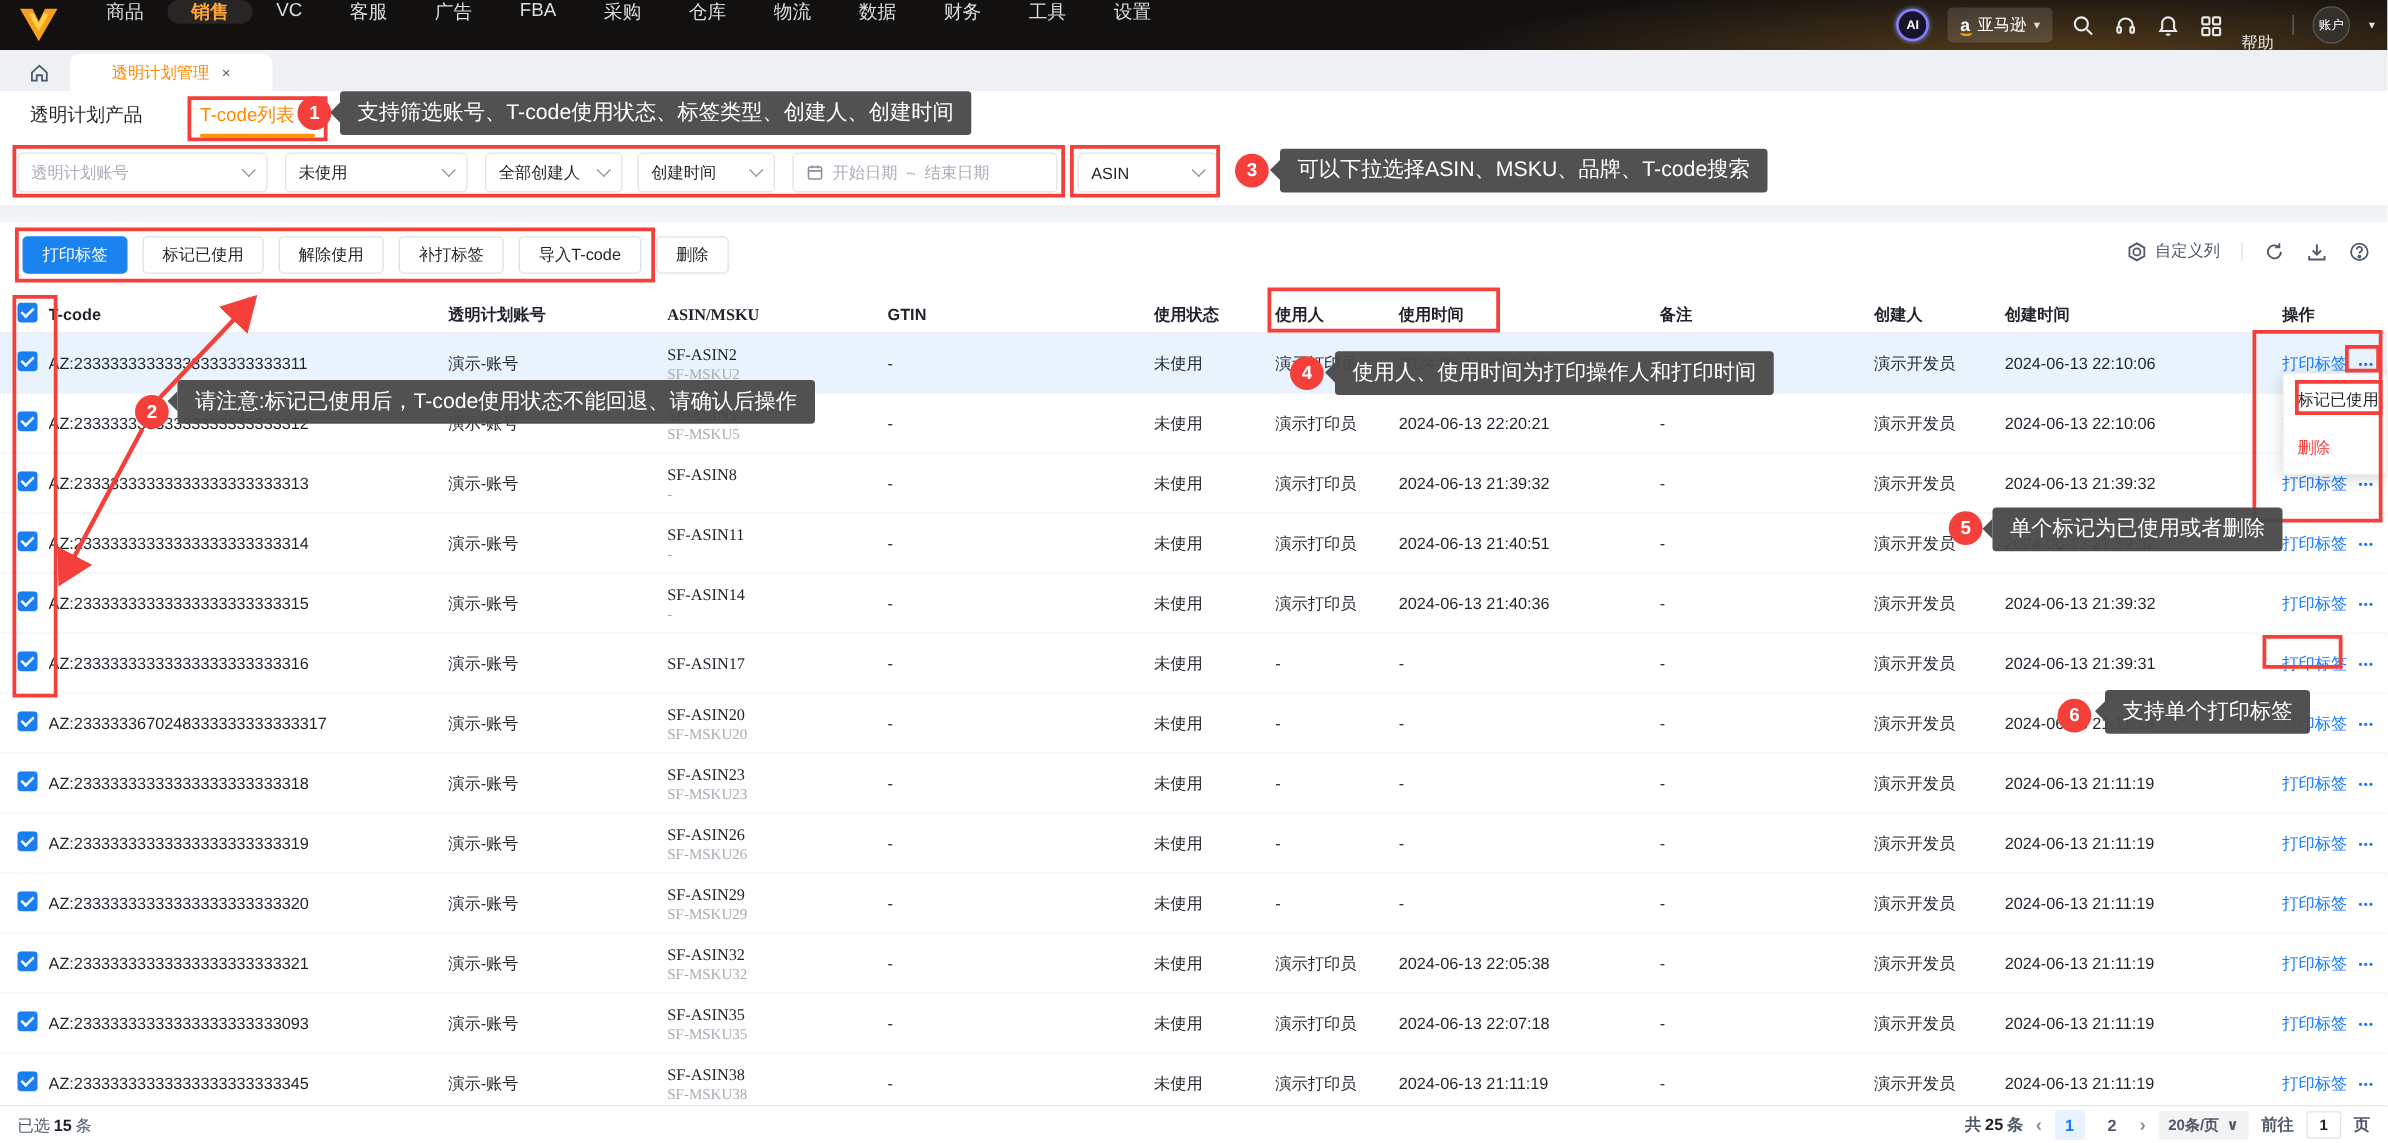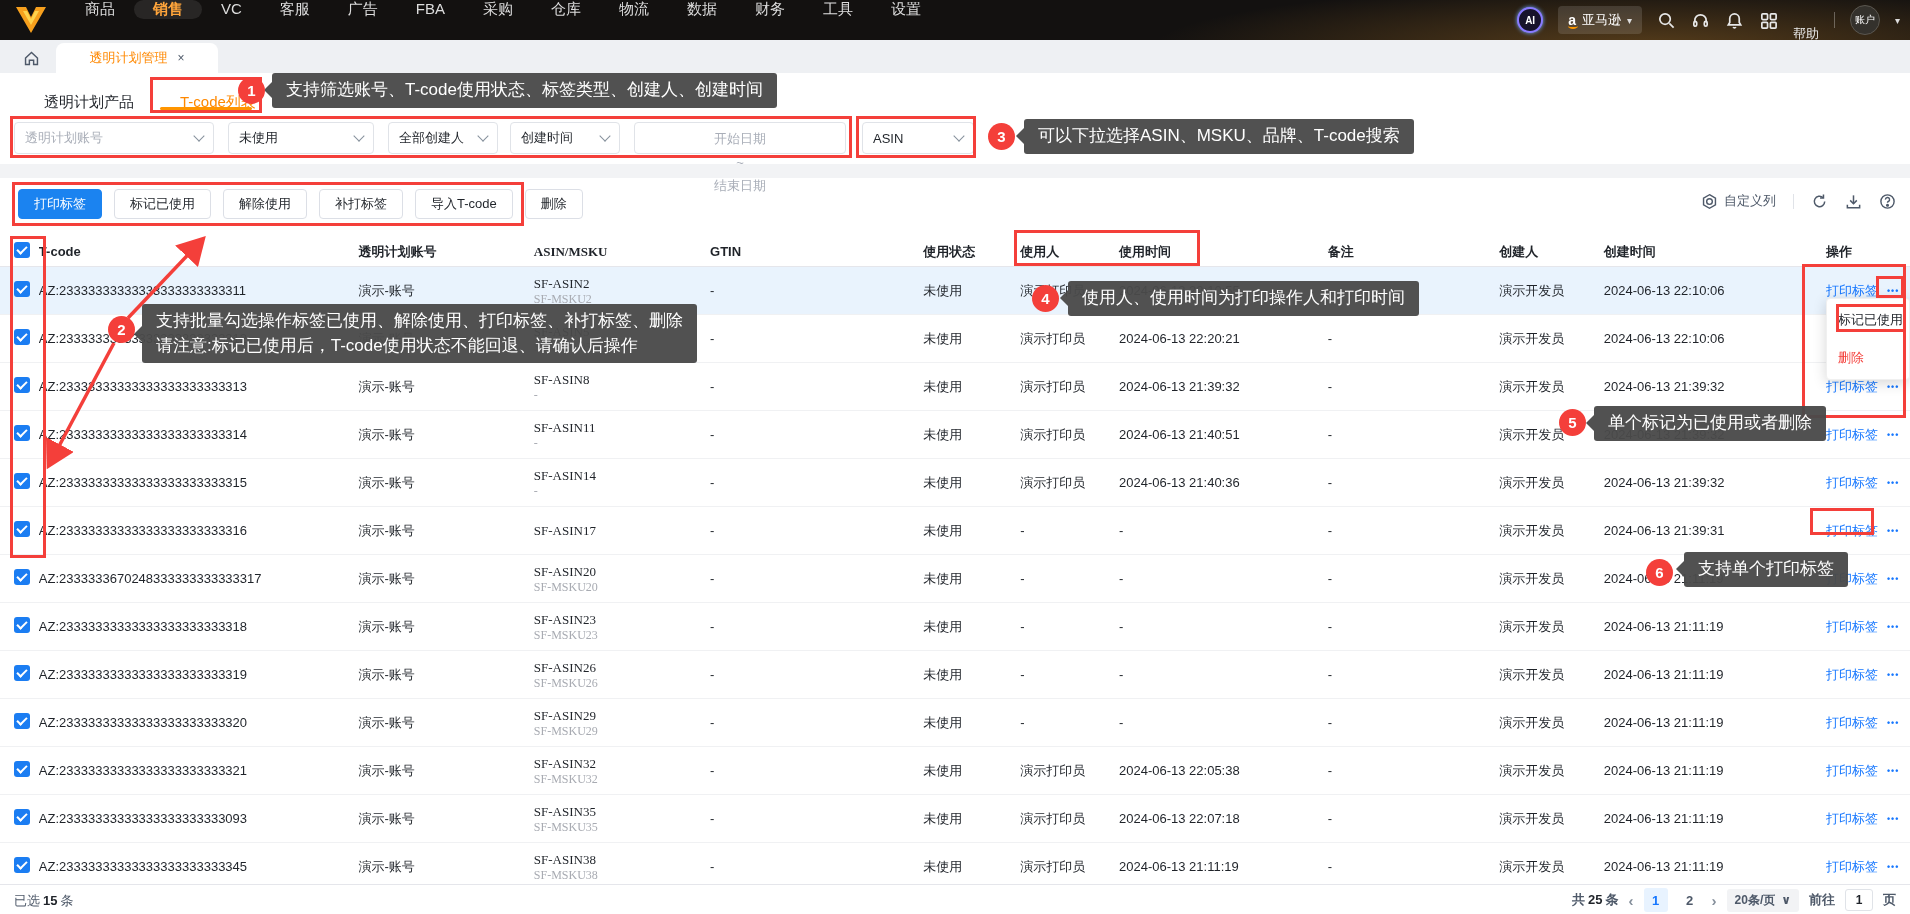--- a/index.html
+++ b/index.html
@@ -32,21 +32,21 @@
 
   
   #tabbar { position:absolute; left:0; top:40px; width:1910px; height:33px; background:#eef0f3; }
   .home-box { position:absolute; left:16px; top:6px; width:30px; height:24px; display:flex; align-items:center; justify-content:center; }
   .wtab { position:absolute; left:56px; top:3px; height:30px; width:162px; background:#fff; border-radius:8px 8px 0 0;
     display:flex; align-items:center; justify-content:center; gap:10px; font-size:13px; color:#ff8800; }
   .wtab .x { color:#4e5969; font-size:12px; }
 
   
   #pagetabs { position:absolute; left:0; top:73px; width:1910px; height:40px; background:#fff; }
-  .ptab { position:absolute; top:20px; font-size:15px; color:#1f2329;margin-left:20px; }
+  .ptab { position:absolute; top:10px; font-size:15px; color:#1f2329; }
   .ptab.active { color:#ff8800; }
   .ptab-underline { position:absolute; left:160px; top:34px; width:92px; height:3px; background:#ff9500; border-radius:2px; }
 
   
   .sel { position:absolute; top:122px; height:32px; border:1px solid #e0e3e8; border-radius:4px; background:#fff;
     display:flex; align-items:center; padding:0 10px; font-size:13px; color:#1f2329; }
   .sel .ph { color:#a9aeb8; }
   .chev { width:8px; height:8px; border-right:1.6px solid #86909c; border-bottom:1.6px solid #86909c;
     transform:rotate(45deg); margin-left:auto; margin-top:-4px; flex:0 0 auto; }
   .datebox { gap:7px; color:#a9aeb8; }
@@ -237,21 +237,21 @@
       <span class="chev"></span>
   </div>
   <div class="sel" style="left:388px; width:110px;">
     <span>全部创建人</span>
       <span class="chev"></span>
   </div>
   <div class="sel" style="left:510px; width:110px;">
     <span>创建时间</span>
       <span class="chev"></span>
   </div>
-  <div class="sel datebox" style="left:634px; width:212px;flex-direction:column;">
+  <div class="sel datebox" style="left:634px; width:212px;">
     <svg width="14" height="14" viewBox="0 0 16 16" fill="none" stroke="#86909c" stroke-width="1.4">
       <rect x="2" y="3" width="12" height="11" rx="1.5"></rect>
         <line x1="2" y1="6.5" x2="14" y2="6.5"></line>
         <line x1="5.5" y1="1.5" x2="5.5" y2="4"></line>
         <line x1="10.5" y1="1.5" x2="10.5" y2="4"></line>
     </svg>
     <span>开始日期</span>
     <span>~</span>
     <span>结束日期</span>
   </div>
@@ -645,21 +645,20 @@
   <div class="redbox" style="left:12px; top:182px; width:512px; height:44px;"></div>
   <div class="redbox" style="left:10px; top:236px; width:36px; height:322px;"></div>
   <div class="redbox" style="left:1014px; top:230px; width:186px; height:36px;"></div>
   <div class="redbox" style="left:1802px; top:264px; width:104px; height:154px;"></div>
   <div class="redbox" style="left:1876px; top:276px; width:28px; height:22px;"></div>
   <div class="redbox" style="left:1836px; top:304px; width:70px; height:28px;"></div>
   <div class="redbox" style="left:1810px; top:508px; width:64px; height:27px;"></div>
 
   <div class="tip" style="left:272px; top:73px;">支持筛选账号、T-code使用状态、标签类型、创建人、创建时间</div>
   <div class="tip" style="left:142px; top:304px;">
-    <div>支持批量勾选操作标签已使用、解除使用、打印标签、补打标签、删除</div>
     <div>请注意:标记已使用后，T-code使用状态不能回退、请确认后操作</div>
   </div>
   <div class="tip" style="left:1024px; top:119px;">可以下拉选择ASIN、MSKU、品牌、T-code搜索</div>
   <div class="tip" style="left:1068px; top:281px;">使用人、使用时间为打印操作人和打印时间</div>
   <div class="tip" style="left:1594px; top:406px;">单个标记为已使用或者删除</div>
   <div class="tip" style="left:1684px; top:552px;">支持单个打印标签</div>
 
   <div class="badge" style="left:238px; top:77px;">1</div>
   <div class="badge" style="left:108px; top:316px;">2</div>
   <div class="badge" style="left:988px; top:123px;">3</div>

